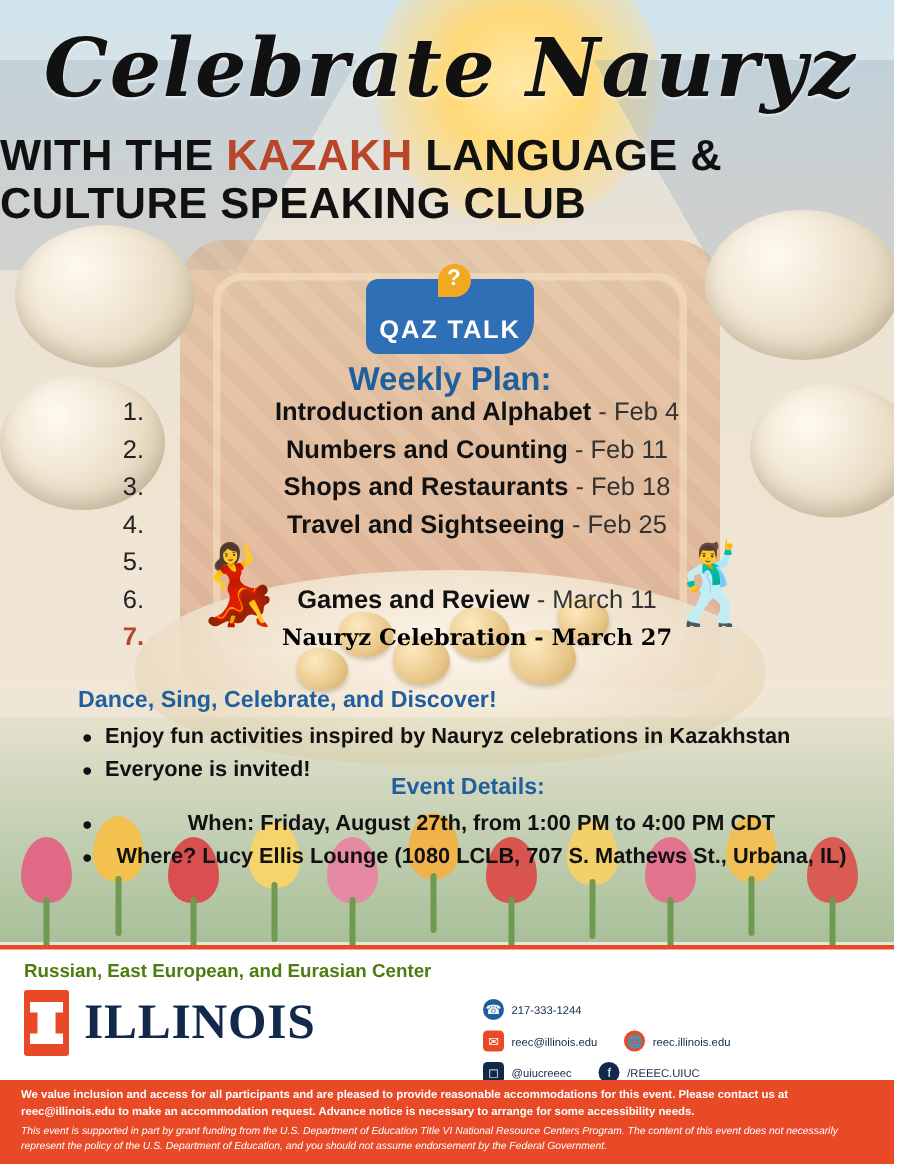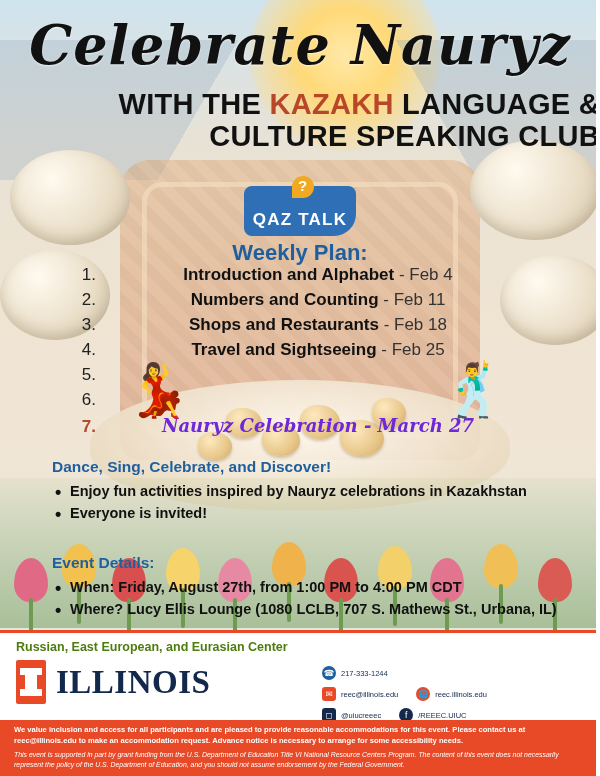--- a/index.html
+++ b/index.html
@@ -112,21 +112,21 @@
     font-weight: 700;
     font-size: 54px;
     line-height: 1;
     color: #111111;
     letter-spacing: 1px;
     text-shadow: 0 1px 2px rgba(255,255,255,.6);
   }
   .subhead {
     position: absolute;
     top: 88px; left: 0; width: 600px;
-    text-align: right;
+    text-align: left;
     font-family: "Liberation Sans", sans-serif;
     font-weight: 700;
     font-size: 29px;
     line-height: 1.12;
     color: #111111;
     letter-spacing: .3px;
   }
   .subhead .accent { color: #b8472a; }
   
   .logo {
@@ -186,25 +186,24 @@
     text-align: right;
     padding-right: 10px;
     color: #222;
     font-weight: 400;
   }
   .plan-body { flex: 1; text-align: center; }
   .plan-topic { font-weight: 700; color: #111; }
   .plan-date { color: #333; }
   .plan-row.special .plan-num { color: #b8472a; font-weight: 700; }
   .plan-row.special .plan-body {
-    color: #6d28d9;
-    font-weight: 700;
-    font-style: italic;
+    color: #000000;
+    font-weight: 700;
     font-family: "DejaVu Serif", serif;
-    font-size: 18px;
+    font-size: 15px;
   }
   
   .figure { position: absolute; font-size: 52px; line-height: 1; }
   .figure.girl { left: 126px; top: 364px; }
   .figure.boy { left: 442px; top: 364px; }
   
   .section {
     position: absolute;
     left: 52px;
     width: 520px;
@@ -225,21 +224,21 @@
     line-height: 1.55;
   }
   .bullets li:before {
     content: "\2022";
     position: absolute;
     left: 3px; top: -1px;
     font-size: 18px;
     color: #111;
   }
   .sec-dance { top: 458px; }
-  .sec-event { top: 554px; }
+  .sec-event { top: 516px; text-align: center; }
   
   .footer {
     position: absolute;
     left: 0; bottom: 0;
     width: 600px;
     height: 146px;
     background: #ffffff;
   }
   .footer-rule {
     position: absolute;
@@ -404,20 +403,21 @@
     </div>
     <div class="plan-row">
       <span class="plan-num">4.</span>
       <span class="plan-body"><span class="plan-topic">Travel and Sightseeing</span><span class="plan-date"> - Feb 25</span></span>
     </div>
     <div class="plan-row">
       <span class="plan-num">5.</span>
     </div>
     <div class="plan-row">
       <span class="plan-num">6.</span>
+      <span class="plan-body"><span class="plan-topic">Games and Review</span><span class="plan-date"> - March 11</span></span>
     </div>
     <div class="plan-row special">
       <span class="plan-num">7.</span>
       <span class="plan-body">Nauryz Celebration - March 27</span>
     </div>
   </div>
 
   <div class="figure girl">💃</div>
   <div class="figure boy">🕺</div>
 

